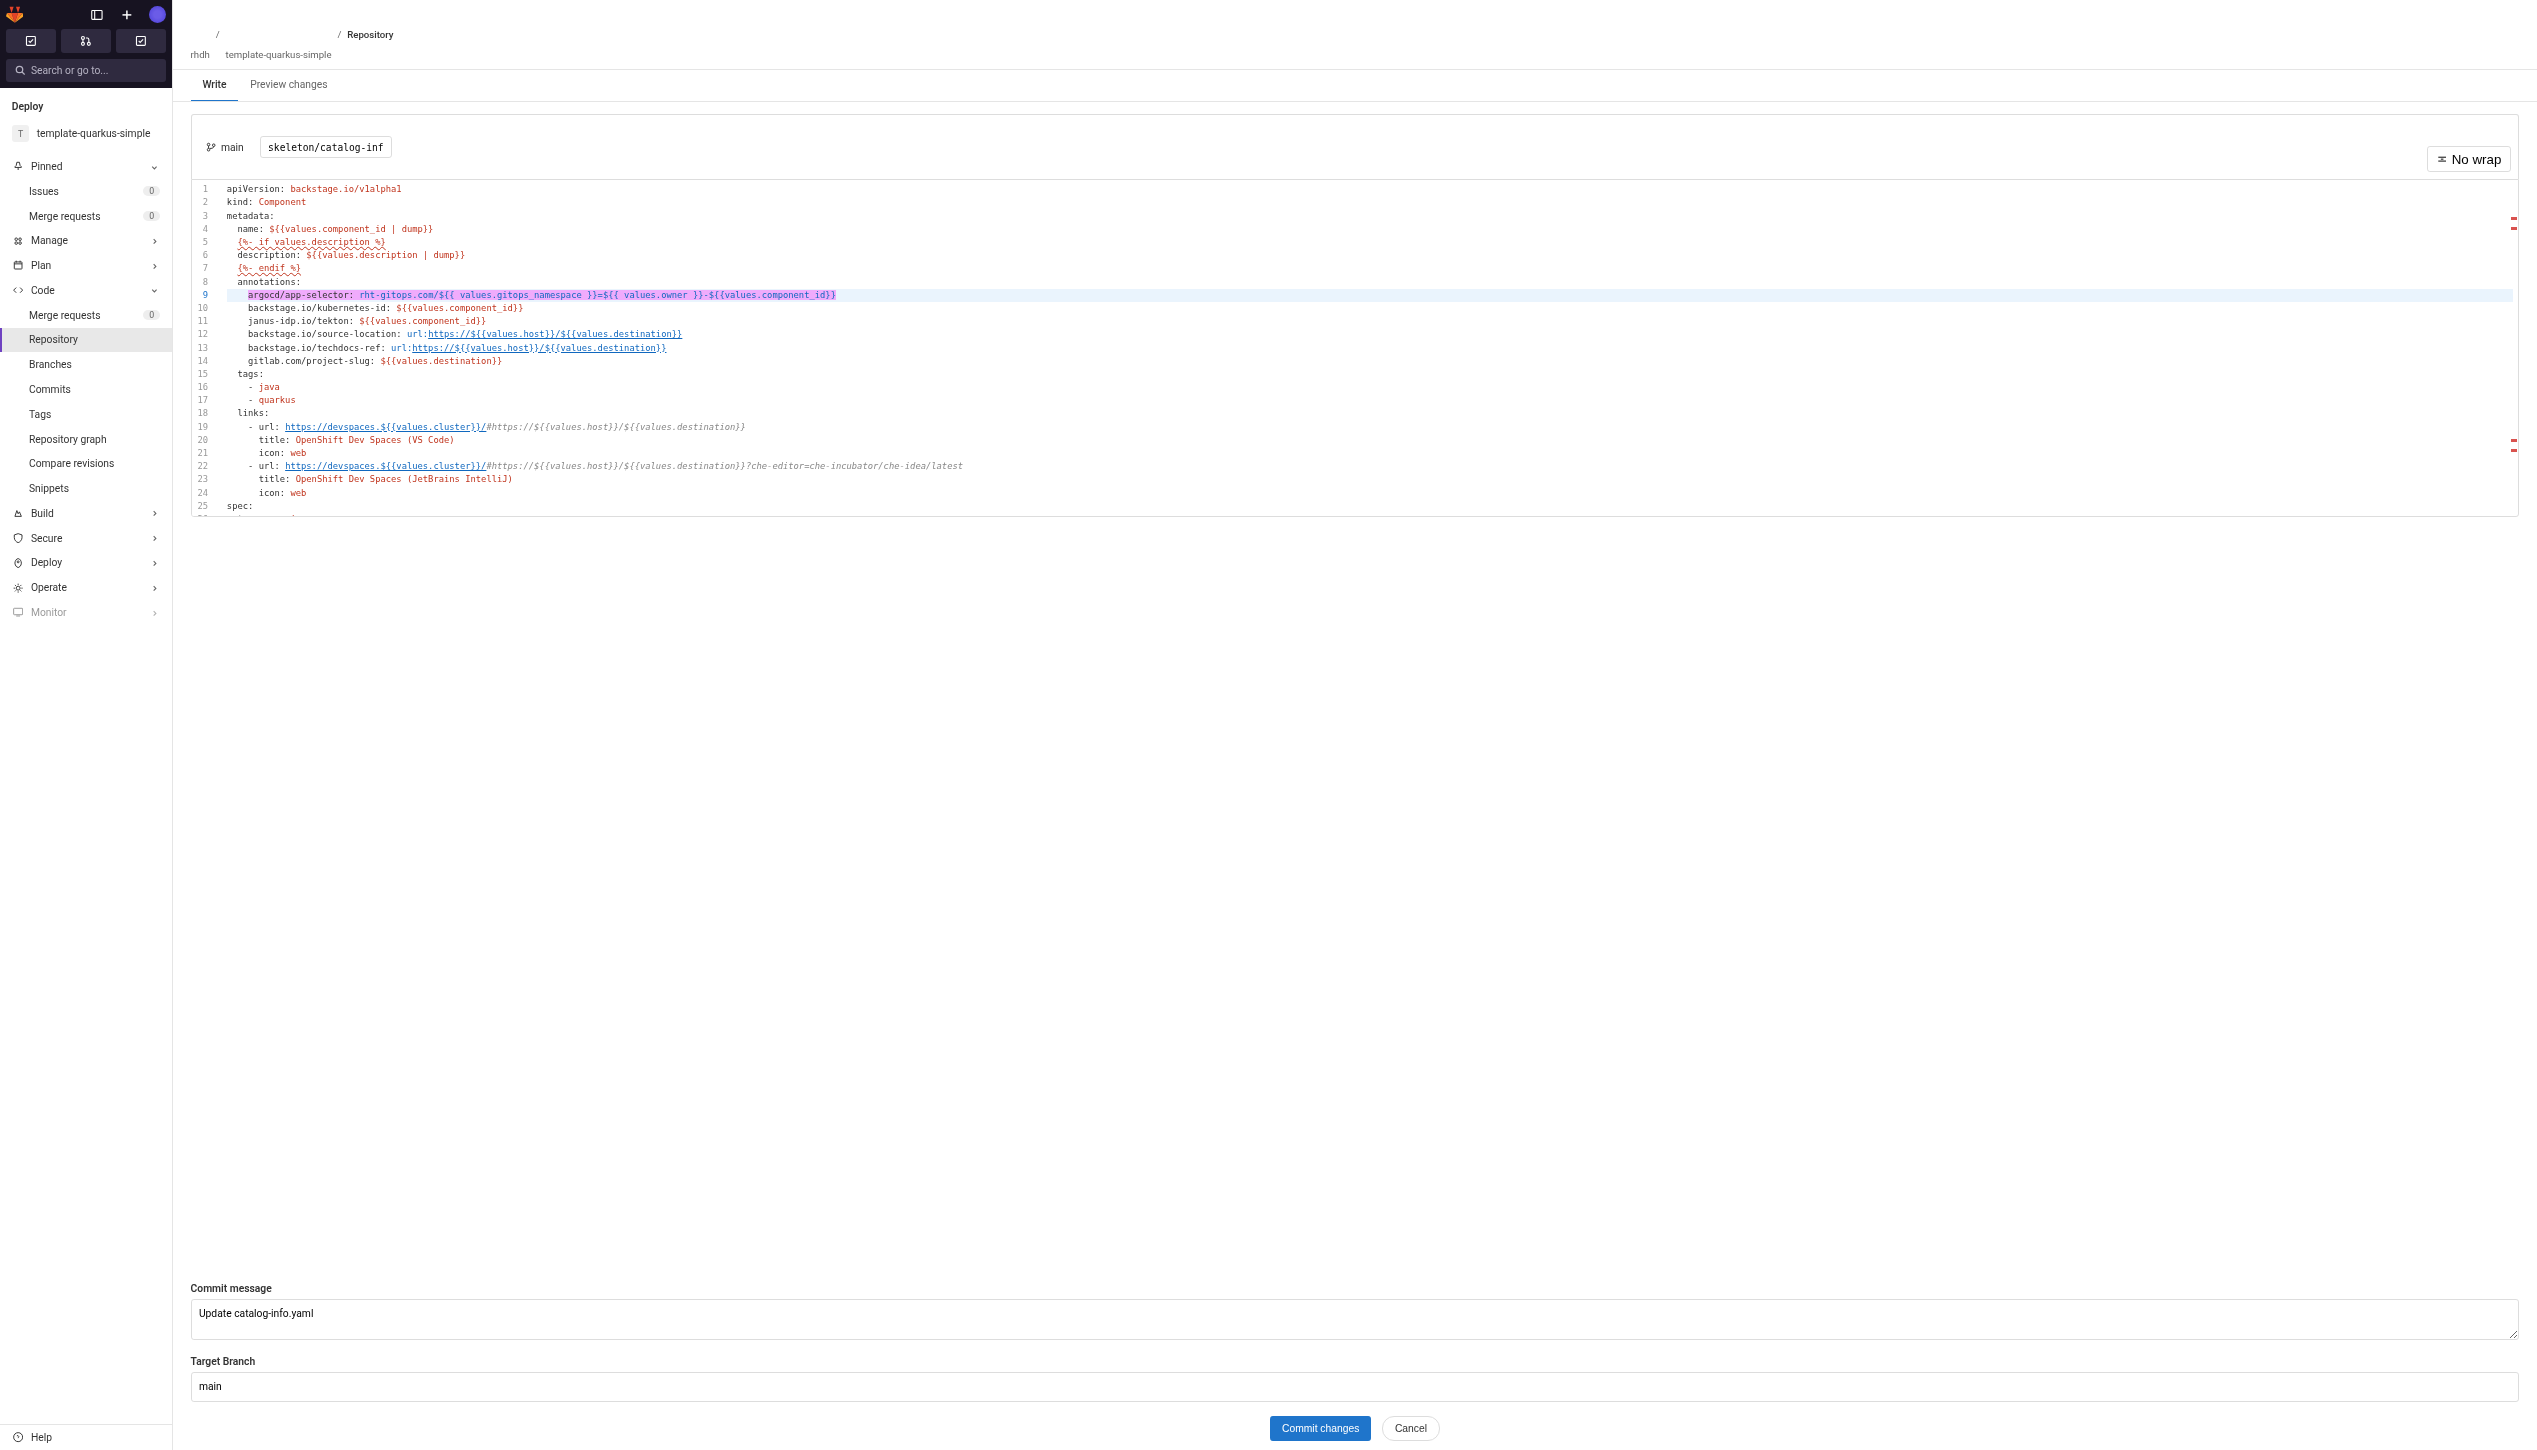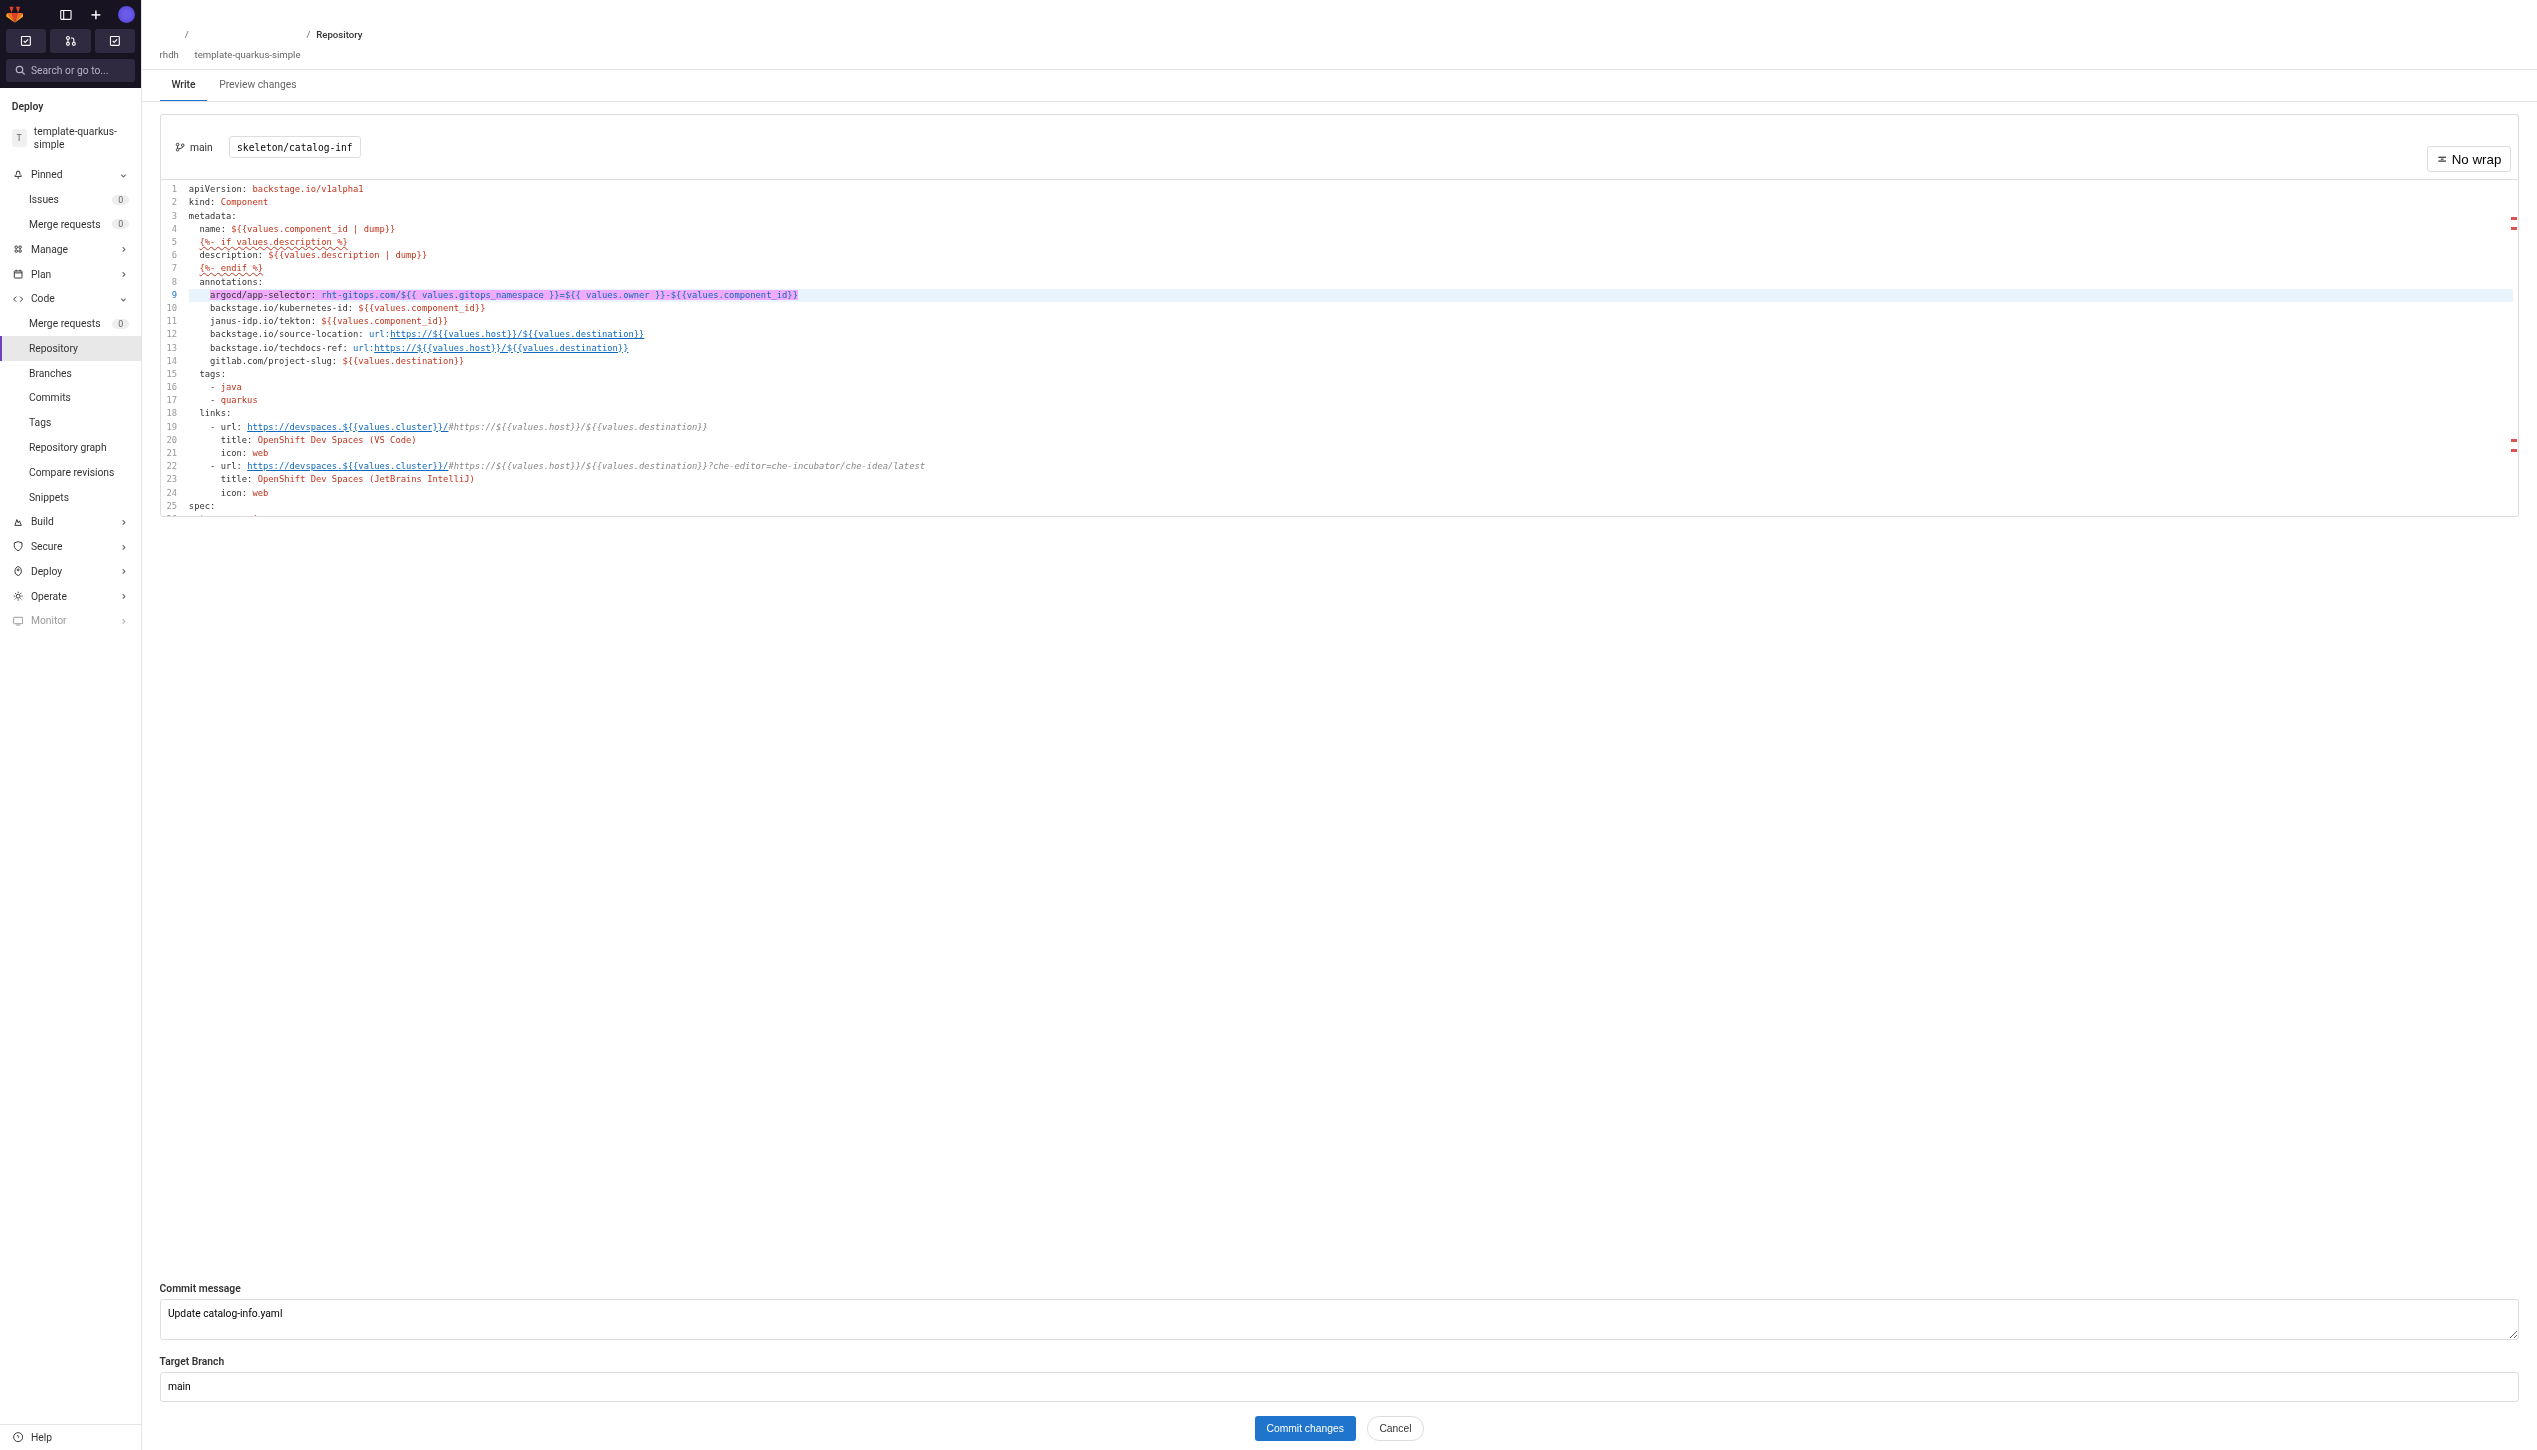--- a/index.html
+++ b/index.html
@@ -1,18 +1,18 @@
 <!DOCTYPE html>
 <html style="font-size:11.8px"><head>
 <meta charset="utf-8">
 <style>
 * { margin: 0; padding: 0; box-sizing: border-box; }
 body { font-family: -apple-system, BlinkMacSystemFont, "Segoe UI", Roboto, sans-serif; font-size: 10.3px; color: #333; }
 .layout { display: flex; height: 100vh; }
-.sidebar { width: 142px; background: #fff; border-right: 0.7px solid #e5e5e5; display: flex; flex-direction: column; overflow-y: auto; }
+.sidebar { width: 173px; background: #fff; border-right: 0.7px solid #e5e5e5; display: flex; flex-direction: column; overflow-y: auto; }
 .sidebar-top { background: #171321; padding: 5.9px; }
 .sidebar-top-row { display: flex; align-items: center; justify-content: space-between; margin-bottom: 5.9px; }
 .logo { width: 17.6px; height: 17.6px; }
 .top-icons { display: flex; gap: 14.7px; align-items: center; }
 .icon-btn { width: 14.7px; height: 14.7px; color: #fff; cursor: pointer; display: flex; align-items: center; justify-content: center; }
 .avatar { width: 17.6px; height: 17.6px; border-radius: 50%; background: radial-gradient(circle, #6b5ce7 30%, #4a3dd6); }
 .action-row { display: flex; gap: 4.4px; margin-bottom: 5.9px; }
 .action-btn { flex: 1; height: 23.5px; background: #2f2a3f; border-radius: 2.9px; display: flex; align-items: center; justify-content: center; color: #fff; cursor: pointer; }
 .search-box { background: #2f2a3f; border-radius: 2.9px; height: 23.5px; display: flex; align-items: center; padding: 0 8.8px; color: #b5b2c2; gap: 5.9px; cursor: pointer; }
 .sidebar-section { padding: 5.9px 0; }
@@ -36,21 +36,21 @@
 .tab { padding: 8.8px 11.8px; cursor: pointer; color: #666; border-bottom: 1.5px solid transparent; }
 .tab.active { color: #333; border-bottom-color: #1f75cb; font-weight: 500; }
 .editor-wrap { flex: 1; display: flex; flex-direction: column; padding: 11.8px 17.6px; overflow: hidden; }
 .editor-toolbar { display: flex; align-items: center; gap: 8.8px; margin-bottom: 0; border: 0.7px solid #ddd; border-bottom: none; border-radius: 2.9px 2.9px 0 0; padding: 7.3px; }
 .branch-btn { display: flex; align-items: center; gap: 4.4px; padding: 4.4px 7.3px; border-radius: 2.9px; cursor: pointer; color: #333; }
 .file-path-input { border: 0.7px solid #ddd; border-radius: 2.9px; padding: 4.4px 7.3px; width: 132px; font-family: monospace; font-size: 9.6px; }
 .spacer { flex: 1; }
 .wrap-btn { display: flex; align-items: center; gap: 4.4px; padding: 4.4px 8.8px; border: 0.7px solid #ddd; border-radius: 2.9px; cursor: pointer; background: #fff; margin-top: 24px; }
 .editor { border: 0.7px solid #ddd; border-radius: 0 0 2.9px 2.9px; height: 338px; overflow: auto; font-family: "Menlo", "Monaco", monospace; font-size: 8.8px; line-height: 1.5; display: flex; position: relative; }
 .gutter { padding: 2.9px 5.9px; text-align: right; color: #999; user-select: none; background: #fff; }
-.code-lines { padding: 2.9px 5.9px; flex: 1; white-space: pre; }
+.code-lines { padding: 2.9px 5.9px; flex: 1; white-space: pre; margin-left: 7px; }
 .line { min-height: 13.2px; }
 .gutter .line.hl { color: #1f75cb; }
 .tok-key { color: #333; }
 .tok-val { color: #c0341d; }
 .tok-str { color: #1068bf; }
 .tok-tag { color: #c0341d; text-decoration: underline wavy #c0341d; text-decoration-skip-ink: none; }
 .tok-link { color: #1068bf; text-decoration: underline; }
 .tok-comment { color: #888; font-style: italic; }
 .hl-line { background: #eaf4fd; }
 .hl-sel { background: #f0abfc; }

